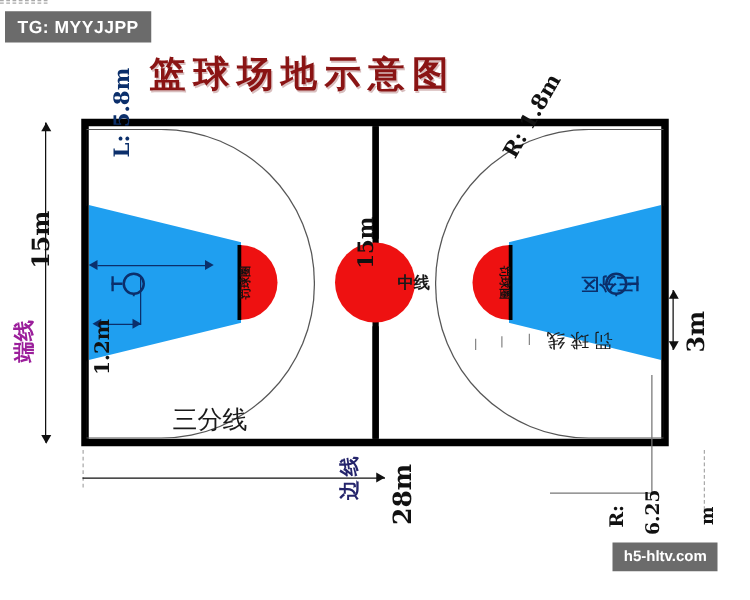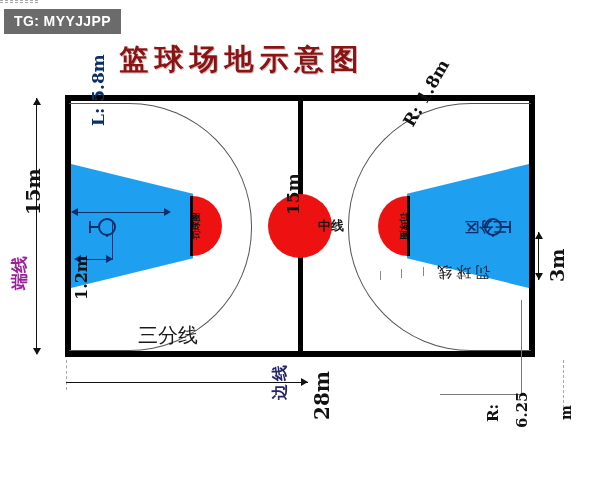--- a/index.html
+++ b/index.html
@@ -334,14 +334,15 @@
   <div class="lab-bianxian">边线</div>
   <div class="lab-28m">28m</div>
 
   <div class="r625-v"></div>
   <div class="r625-h"></div>
   <div class="r625-dash"></div>
   <div class="lab-R">R:</div>
   <div class="lab-625">6.25</div>
   <div class="lab-m">m</div>
 
+  <div class="wm-site">h5-hltv.com</div>
 
 </div>
 
 </body></html>

